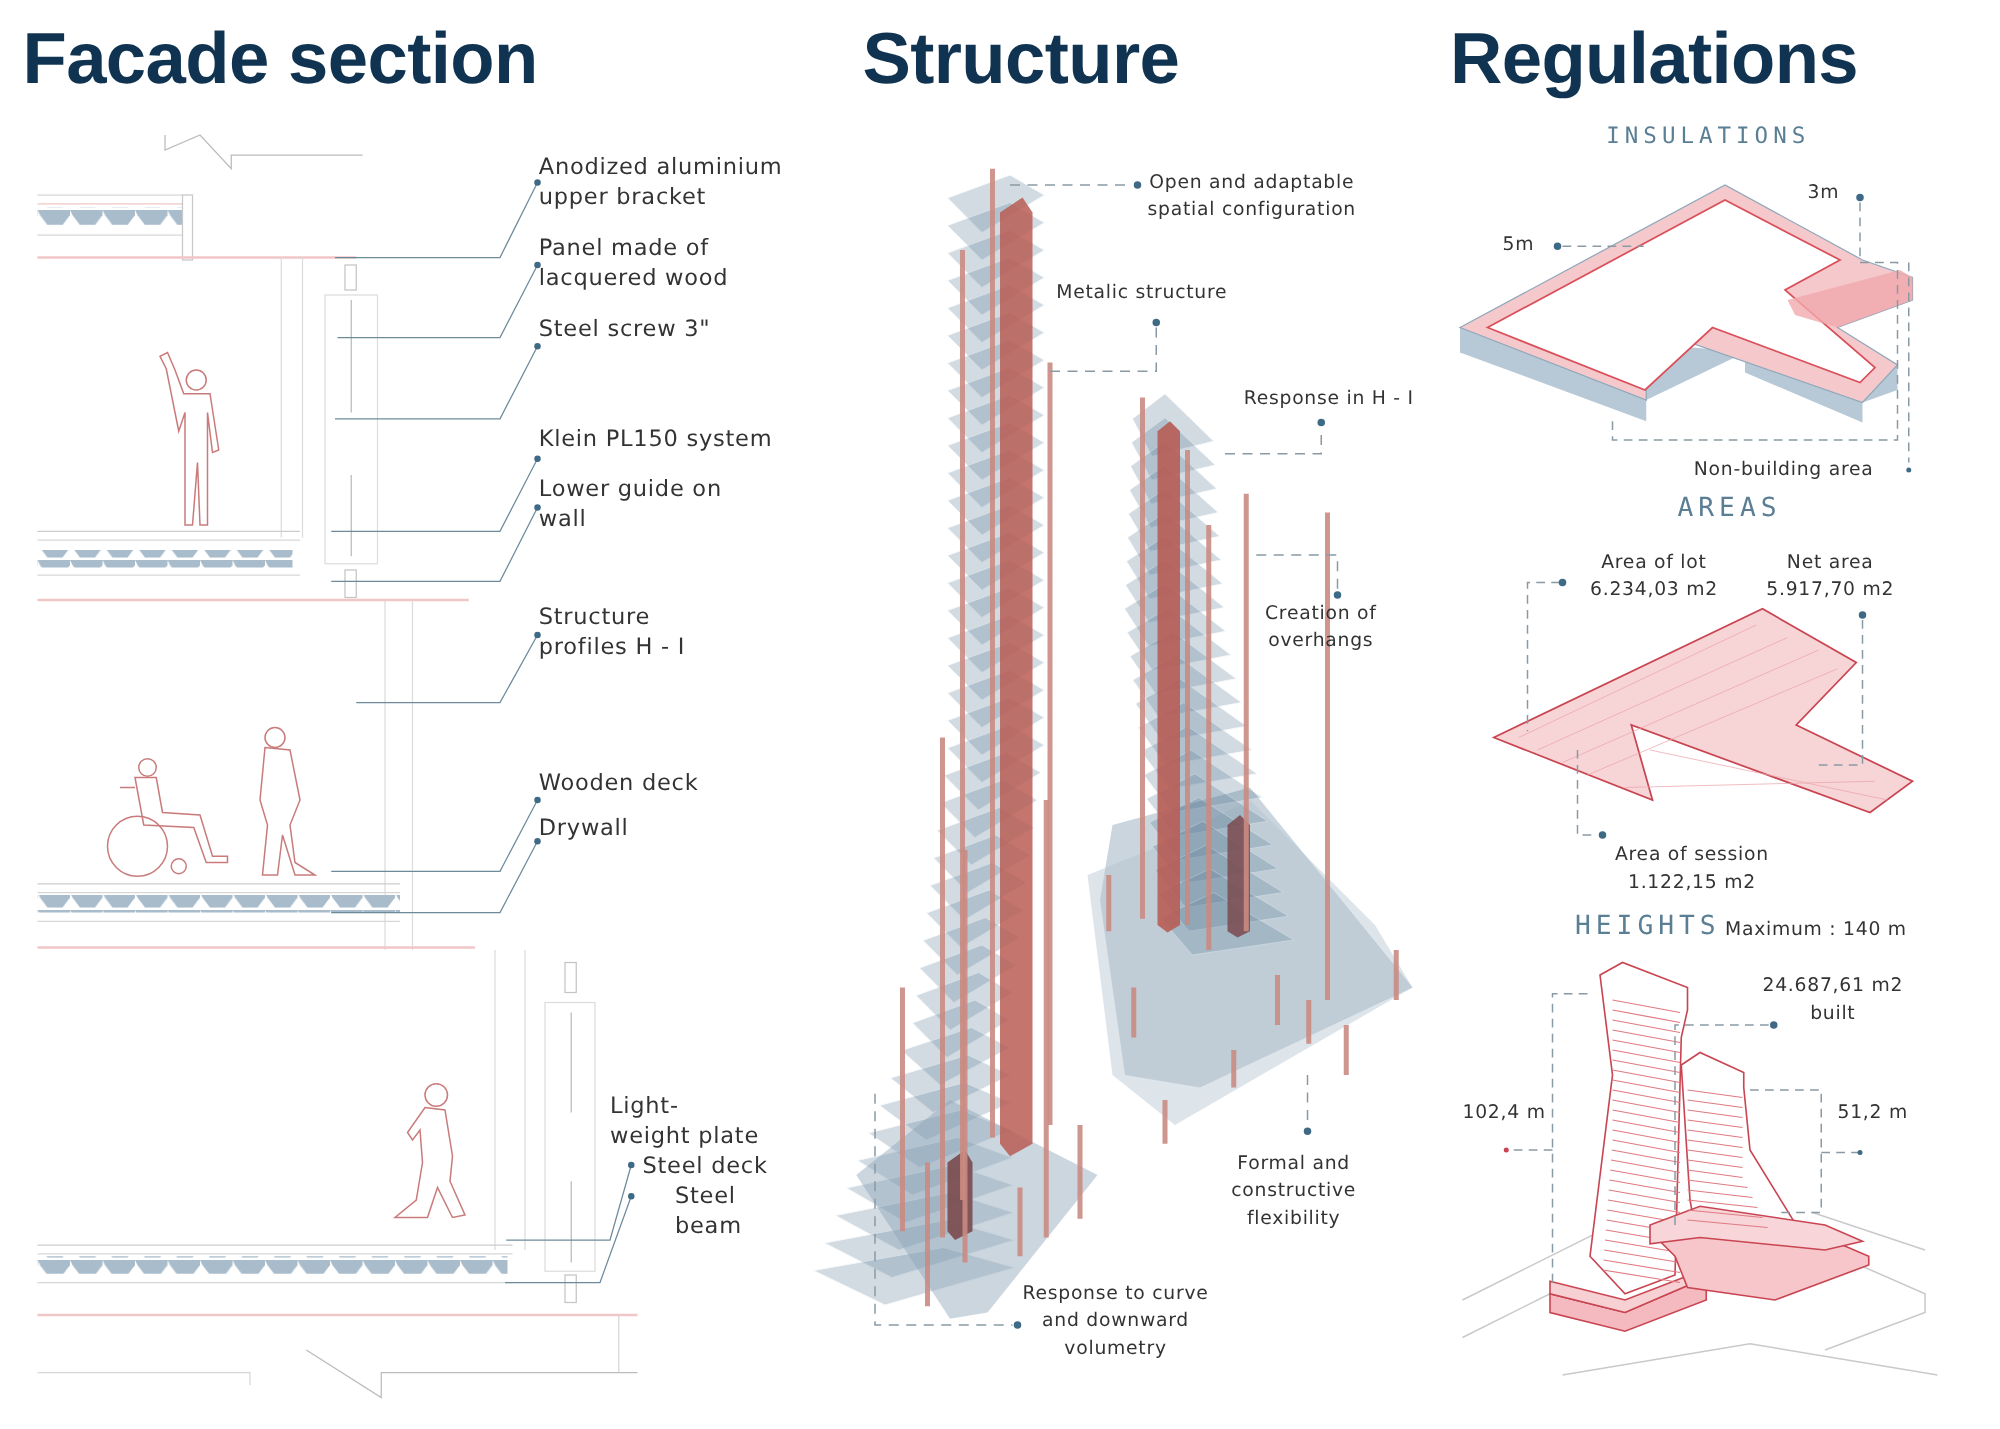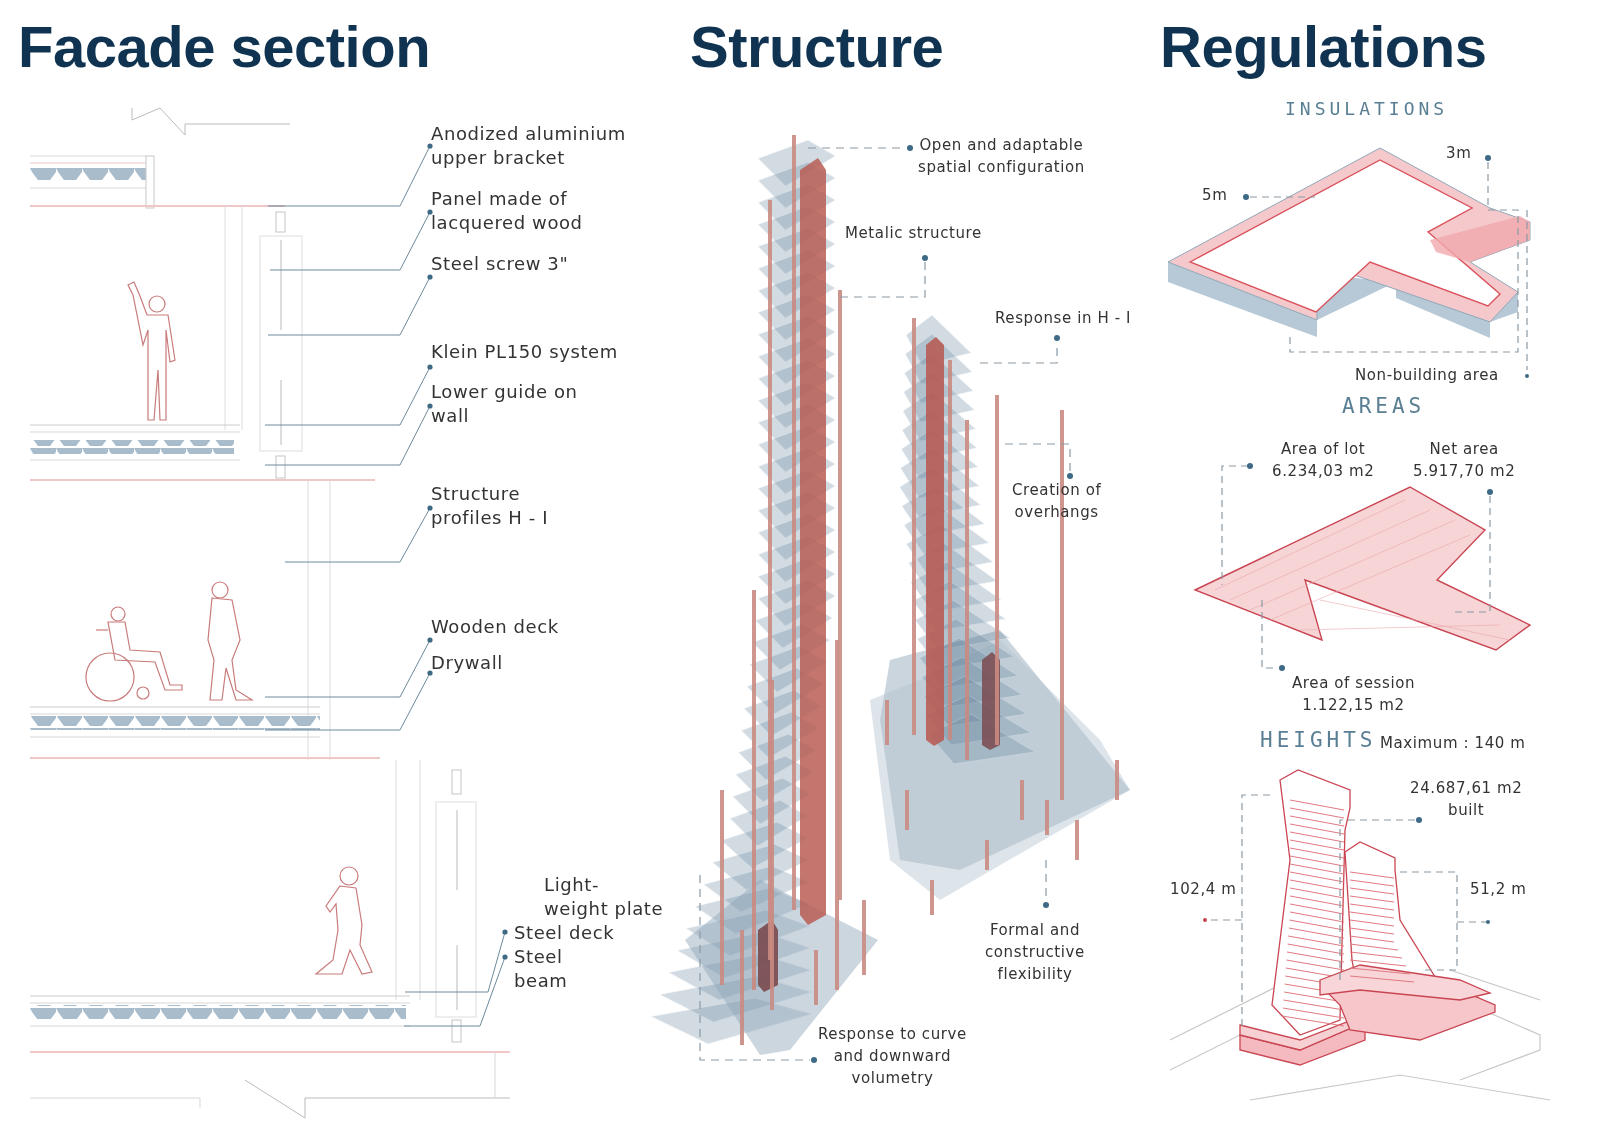--- a/index.html
+++ b/index.html
@@ -151,26 +151,26 @@
 <div class="lbl" style="left:431px;top:380px">
   <div>Lower guide on</div>
   <div>wall</div>
 </div>
 <div class="lbl" style="left:431px;top:482px">
   <div>Structure</div>
   <div>profiles H - I</div>
 </div>
 <div class="lbl" style="left:431px;top:615px">Wooden deck</div>
 <div class="lbl" style="left:431px;top:651px">Drywall</div>
-<div class="lbl" style="left:544px;top:873px">
+<div class="lbl" style="left:488px;top:873px">
   <div>Light-</div>
   <div>weight plate</div>
 </div>
 <div class="lbl" style="left:514px;top:921px">Steel deck</div>
-<div class="lbl" style="left:514px;top:945px">
+<div class="lbl" style="left:540px;top:945px">
   <div>Steel</div>
   <div>beam</div>
 </div>
 
 <svg class="layer" width="1600" height="1143">
 
   <g id="tall-plates">
       <polygon points="758,158.4 808,140 835.5,156.1 785.5,186" fill="#5f7f99" opacity="0.28" stroke="#dfe7ee" stroke-width="0.8"></polygon>
       <polygon points="758,180.4 808,162 835.5,178.1 785.5,208" fill="#5f7f99" opacity="0.28" stroke="#dfe7ee" stroke-width="0.8"></polygon>
       <polygon points="758,202.4 808,184 835.5,200.1 785.5,230" fill="#5f7f99" opacity="0.28" stroke="#dfe7ee" stroke-width="0.8"></polygon>

